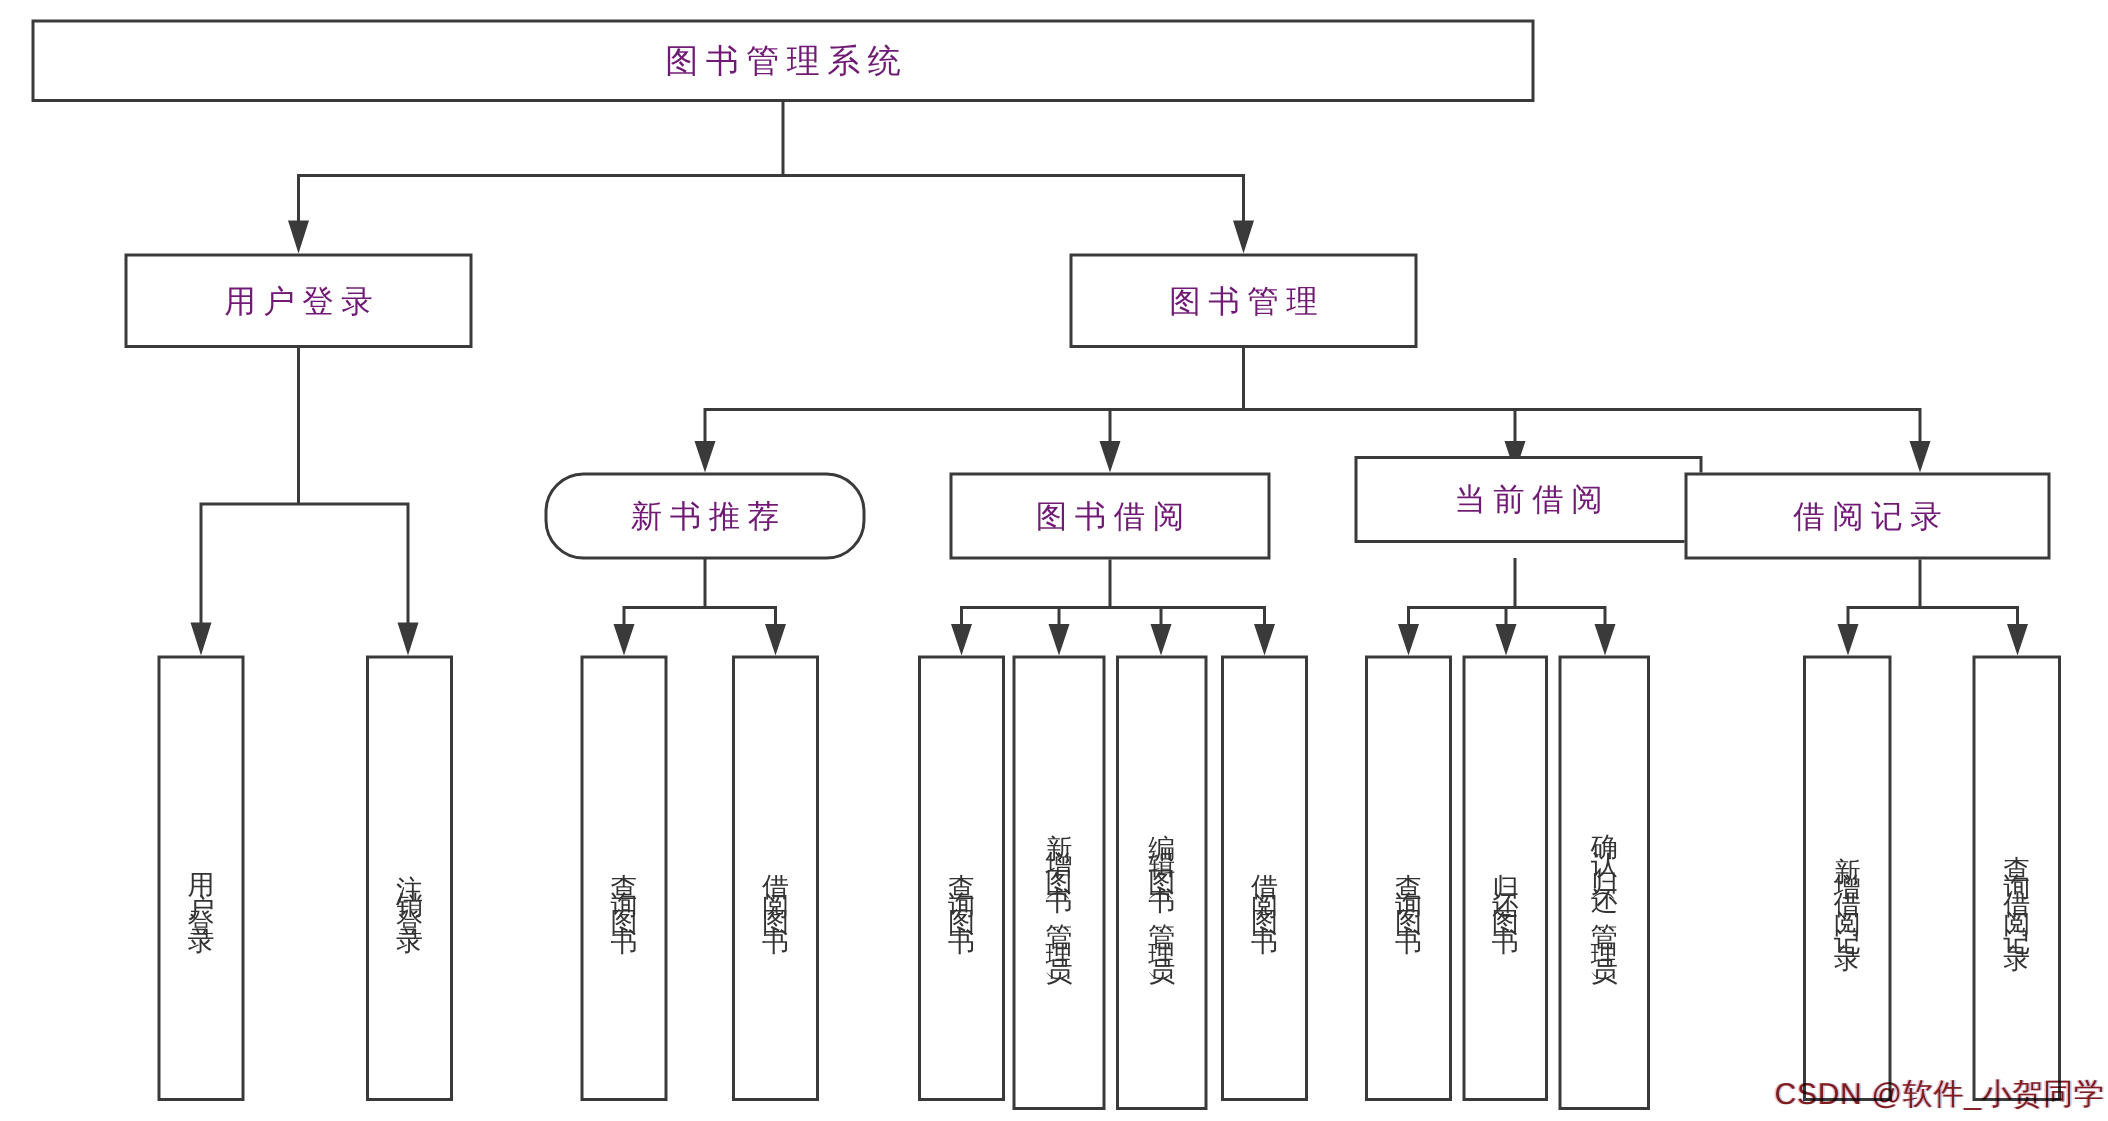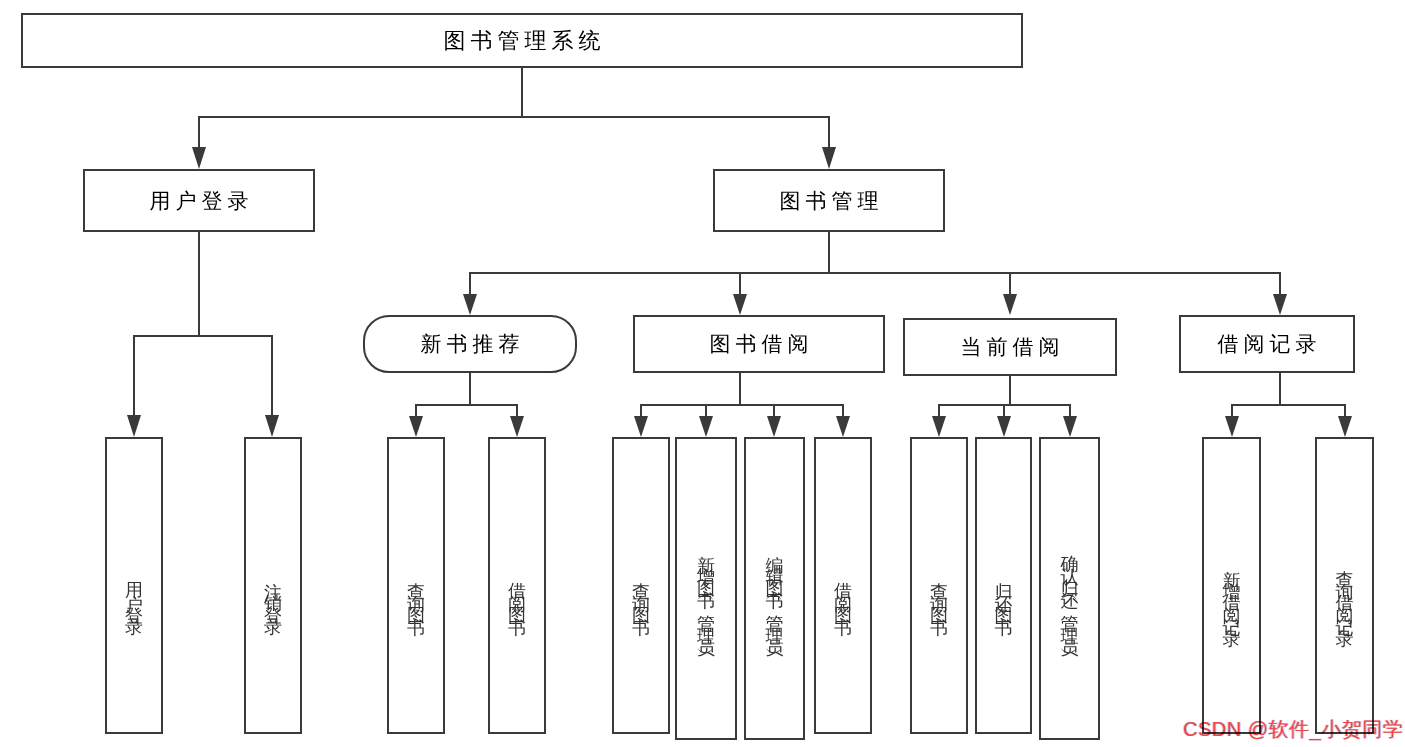--- a/index.html
+++ b/index.html
@@ -29,21 +29,21 @@
     background: #ffffff;
     display: flex;
     align-items: center;
     justify-content: center;
     z-index: 1;
   }
   .hbox .hlabel {
     font-size: 21px;
     letter-spacing: 5px;
     text-indent: 5px;
-    color: #000000;
+    color: #701a75;
     white-space: nowrap;
   }
   .hbox.root .hlabel { font-size: 22px; }
   .vbox {
     position: absolute;
     box-sizing: border-box;
     top: 437px;
     height: 297px;
     border: 2px solid #3a3a3a;
     background: #ffffff;
@@ -62,21 +62,21 @@
     line-height: 1;
     color: #333333;
     white-space: nowrap;
   }
   #watermark {
     position: absolute;
     left: 1183px;
     top: 716px;
     font-size: 20px;
     letter-spacing: 0.5px;
-    color: #ef4444;
+    color: #7f1d1d;
     white-space: nowrap;
     z-index: 5;
     mix-blend-mode: multiply;
     text-shadow: -1px 0 0 rgba(225, 90, 90, 0.40), 1px 0 0 rgba(90, 115, 225, 0.40);
   }
 </style>
 </head>
 <body>
 
 <div id="canvas">
@@ -138,27 +138,27 @@
   <div class="hbox" style="left:83px; top:169px; width:232px; height:63px;">
     <span class="hlabel">用户登录</span>
   </div>
   <div class="hbox" style="left:713px; top:169px; width:232px; height:63px;align-items:center;">
     <span class="hlabel">图书管理</span>
   </div>
 
   <div class="hbox" style="left:363px; top:315px; width:214px; height:58px;border-radius:26px;">
     <span class="hlabel">新书推荐</span>
   </div>
-  <div class="hbox" style="left:633px; top:315px; width:252px; height:58px;justify-content:center;">
+  <div class="hbox" style="left:633px; top:315px; width:214px; height:58px;justify-content:center;">
     <span class="hlabel">图书借阅</span>
   </div>
-  <div class="hbox" style="left:903px; top:318px; width:214px; height:58px;">
+  <div class="hbox" style="left:903px; top:304px; width:232px; height:58px;">
     <span class="hlabel">当前借阅</span>
   </div>
-  <div class="hbox" style="left:1179px; top:315px; width:176px; height:58px;">
+  <div class="hbox" style="left:1123px; top:315px; width:244px; height:58px;">
     <span class="hlabel">借阅记录</span>
   </div>
 
   <div class="vbox" style="left:105px; width:58px;">
     <span class="vlabel">用户登录</span>
   </div>
   <div class="vbox" style="left:244px; width:58px;">
     <span class="vlabel">注销登录</span>
   </div>
 

